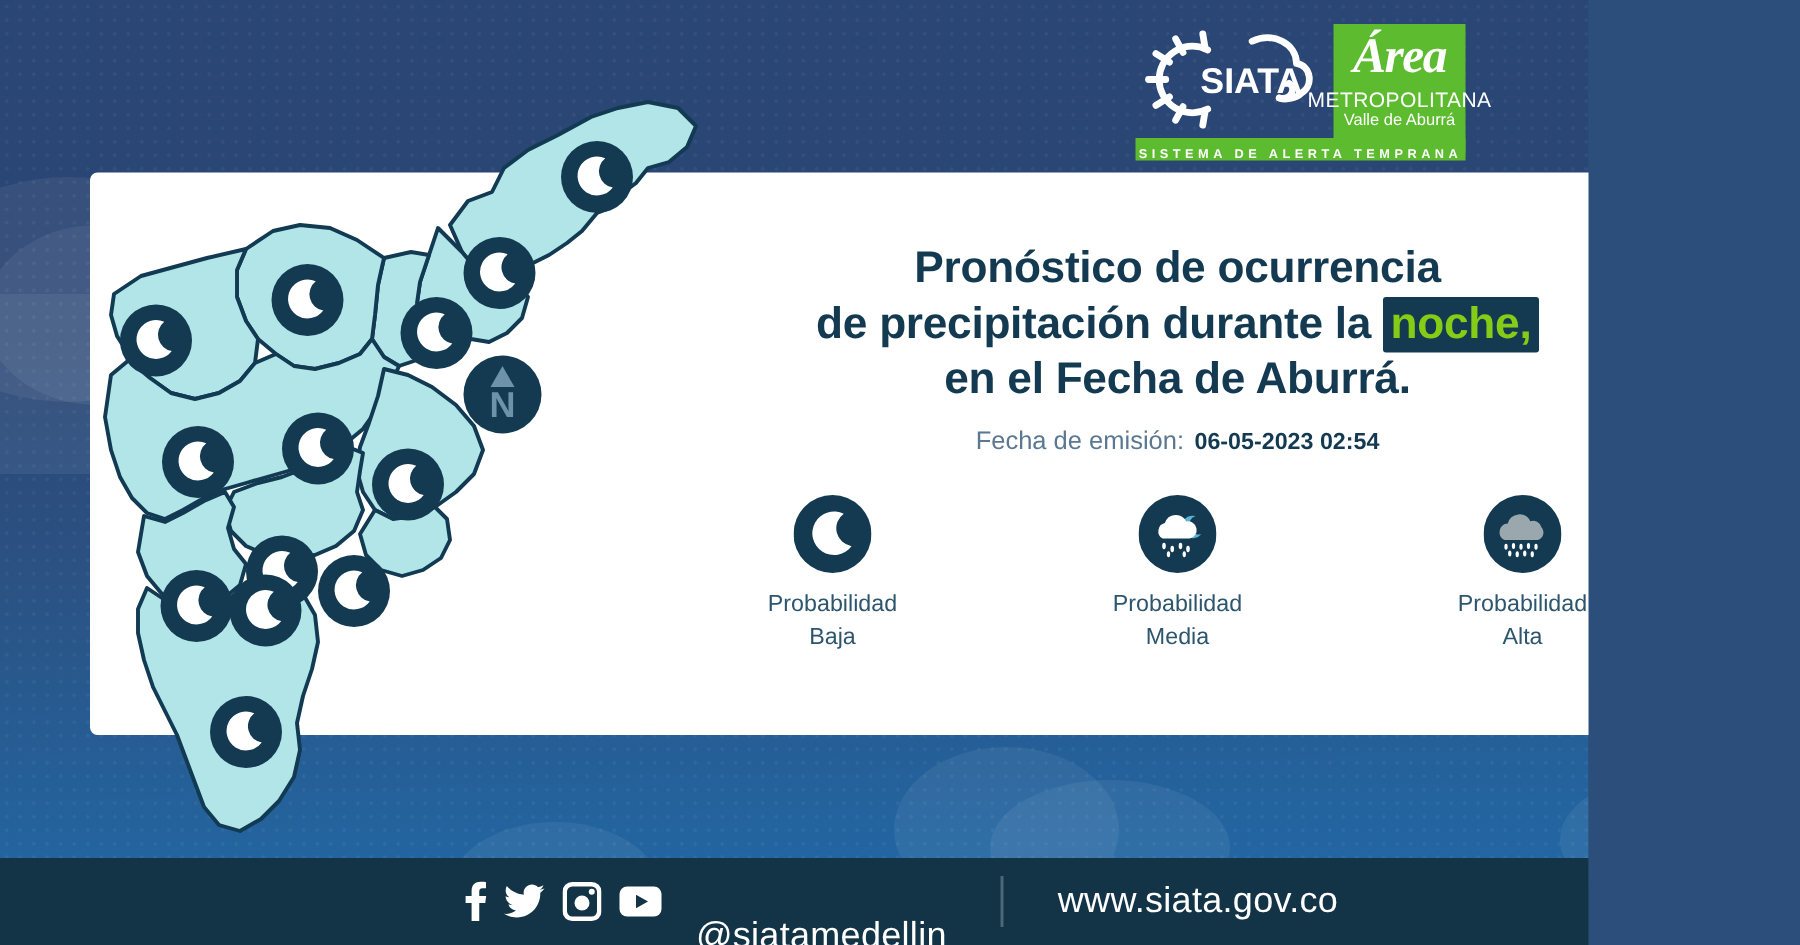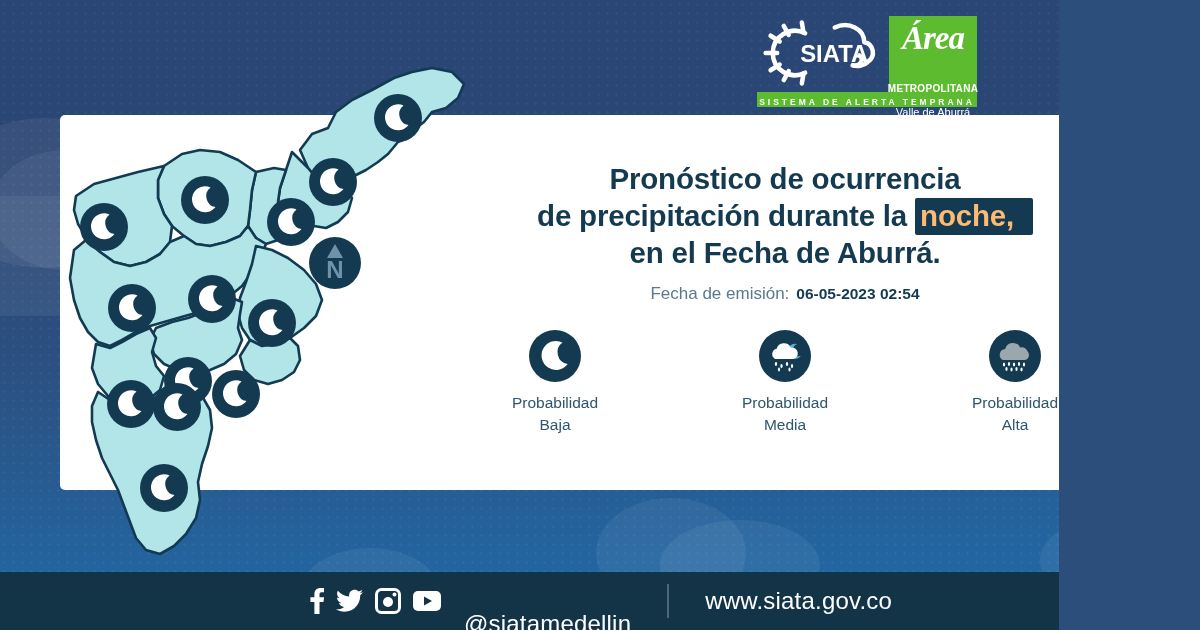--- a/index.html
+++ b/index.html
@@ -33,25 +33,25 @@
   .cloud.c-h{left:596px;top:498px;width:150px;height:110px;}
   .cloud.c-i{left:660px;top:520px;width:160px;height:90px;}
   .cloud.c-j{left:300px;top:548px;width:140px;height:90px;}
 
   
   .logos{position:absolute;right:82px;top:16px;display:flex;align-items:flex-start;gap:8px;}
   .siata-logo{width:132px;height:74px;}
   .area-logo{
     width:88px;height:86px;background:#5cbb2e;
     display:flex;flex-direction:column;align-items:center;justify-content:flex-start;
-    padding-top:2px;box-sizing:border-box;gap:12px;
+    padding-top:2px;box-sizing:border-box;
   }
   .area-script{font-family:"Liberation Serif","DejaVu Serif",serif;font-style:italic;
     font-size:33px;color:#fff;font-weight:bold;line-height:1;margin-top:4px;letter-spacing:-1px;}
-  .area-l1{font-size:10px;font-weight:bold;color:#fff;letter-spacing:.3px;line-height:1.1;margin-top:16px;}
+  .area-l1{font-size:14px;font-weight:normal;color:#fff;letter-spacing:.3px;line-height:1.1;margin-top:4px;}
   .area-l2{font-size:11px;color:#fff;line-height:1.15;}
   .tagline{
     position:absolute;right:82px;top:92px;width:220px;height:15px;background:#5cbb2e;
     display:flex;align-items:flex-end;justify-content:center;
   }
   .tagline span{font-size:8.5px;font-weight:bold;color:#ffffff;letter-spacing:3px;}
 
   
   .card{
     position:absolute;left:60px;top:115px;width:1083px;height:375px;
@@ -60,21 +60,21 @@
 
   
   .map-wrap{position:absolute;left:60px;top:50px;width:420px;height:530px;}
   .map-svg{width:100%;height:100%;display:block;overflow:visible;}
 
   
   .textblock{position:absolute;left:470px;top:160px;width:630px;text-align:center;}
   .title{
     color:#143a52;font-size:29.5px;font-weight:bold;line-height:1.26;letter-spacing:-.2px;
   }
-  .title .hl{background:#143a52;color:#fdba74;padding:1px 19px 3px 5px;border-radius:2px;}
+  .title .hl{background:#143a52;color:#84cc16;padding:1px 5px 3px 5px;border-radius:2px;}
   .emission{margin-top:13px;display:flex;align-items:baseline;justify-content:center;gap:7px;}
   .emission .lbl{color:#5b7890;font-size:17px;}
   .emission .val{color:#143a52;font-size:15.5px;font-weight:bold;}
 
   
   .legend{position:absolute;left:470px;top:330px;width:630px;display:flex;justify-content:center;gap:80px;}
   .leg-item{width:150px;display:flex;flex-direction:column;align-items:center;}
   .leg-icon{width:52px;height:52px;}
   .leg-label{margin-top:10px;color:#2d566e;font-size:15.5px;line-height:1.4;text-align:center;}
 

